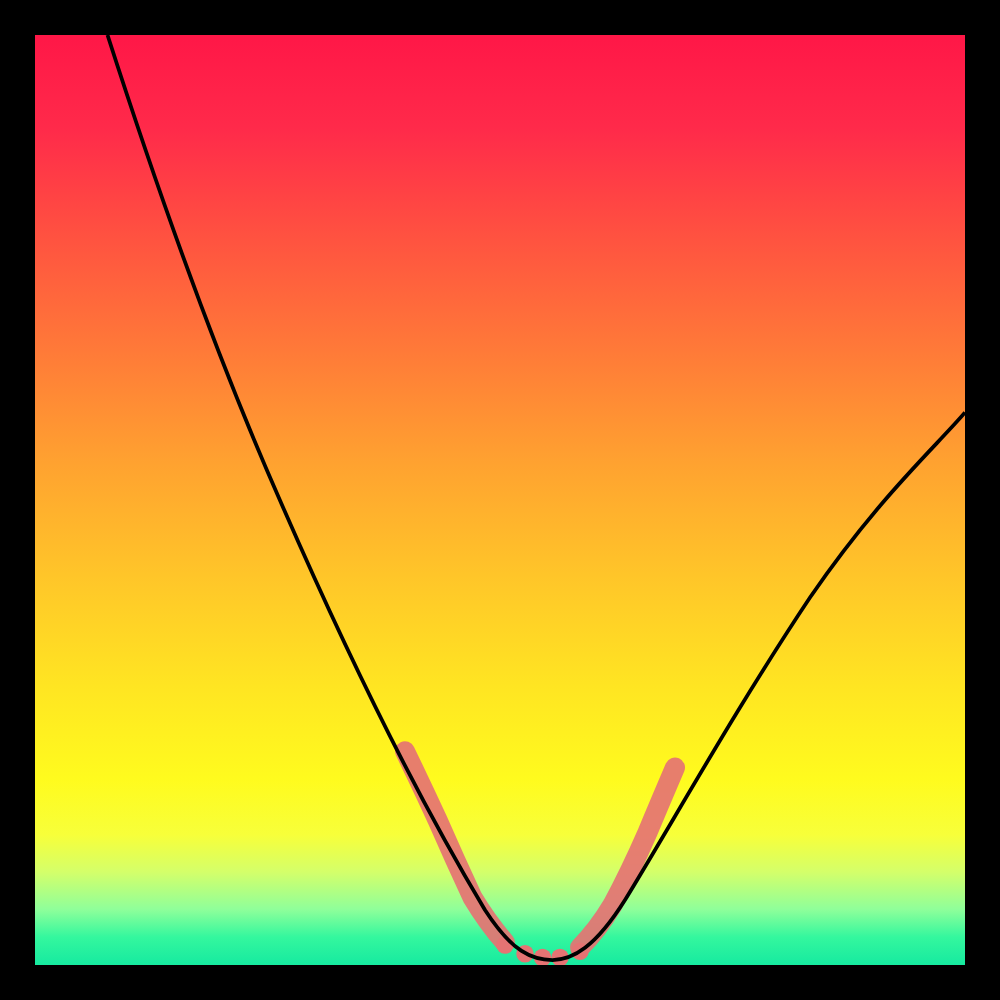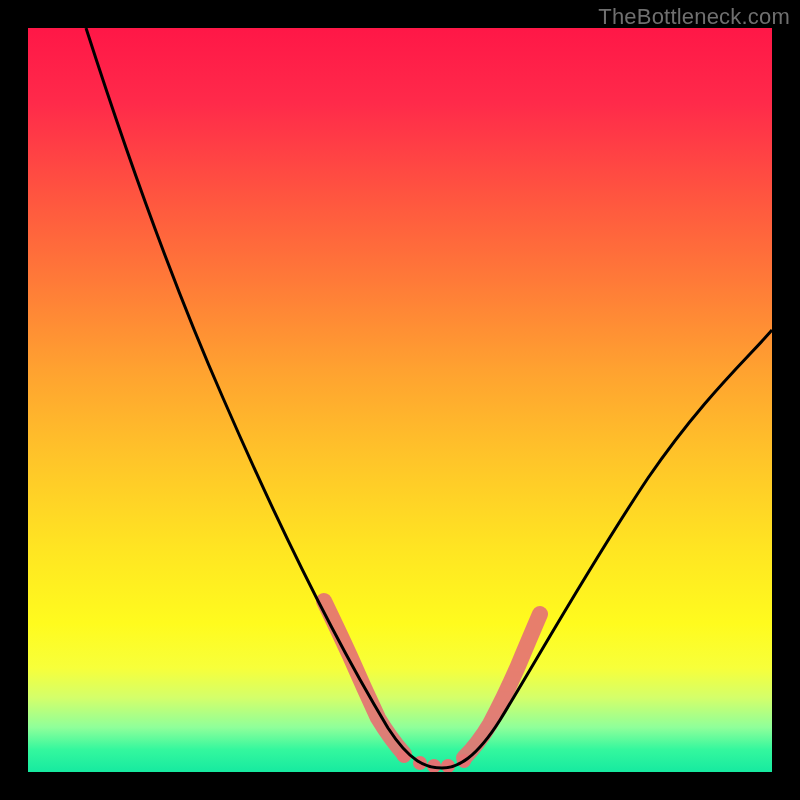--- a/index.html
+++ b/index.html
@@ -86,14 +86,13 @@
            C 95 115, 140 245, 195 370
            C 245 485, 300 600, 360 700
            C 382 734, 398 740, 414 740
            C 430 740, 448 730, 472 692
            C 510 630, 560 540, 620 450
            C 675 370, 720 330, 744 302" stroke="#000" stroke-width="3" fill="none"></path>
 
     </svg>
   </div>
 
-  <div class="watermark">TheBottleneck.com</div>
 </div>
 
 </body></html>

